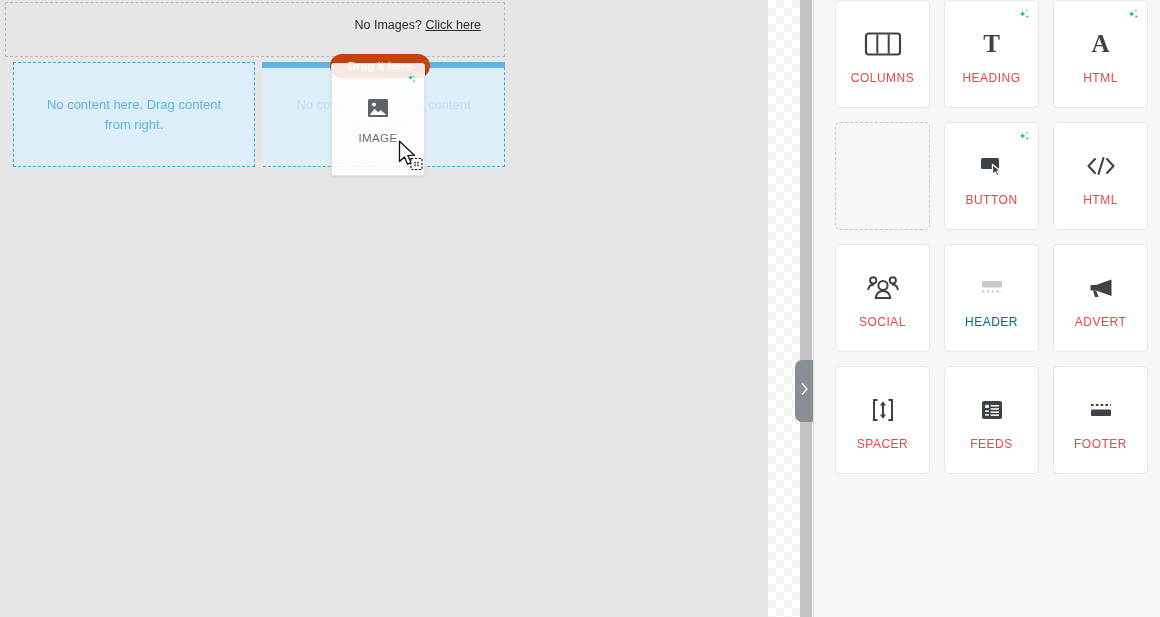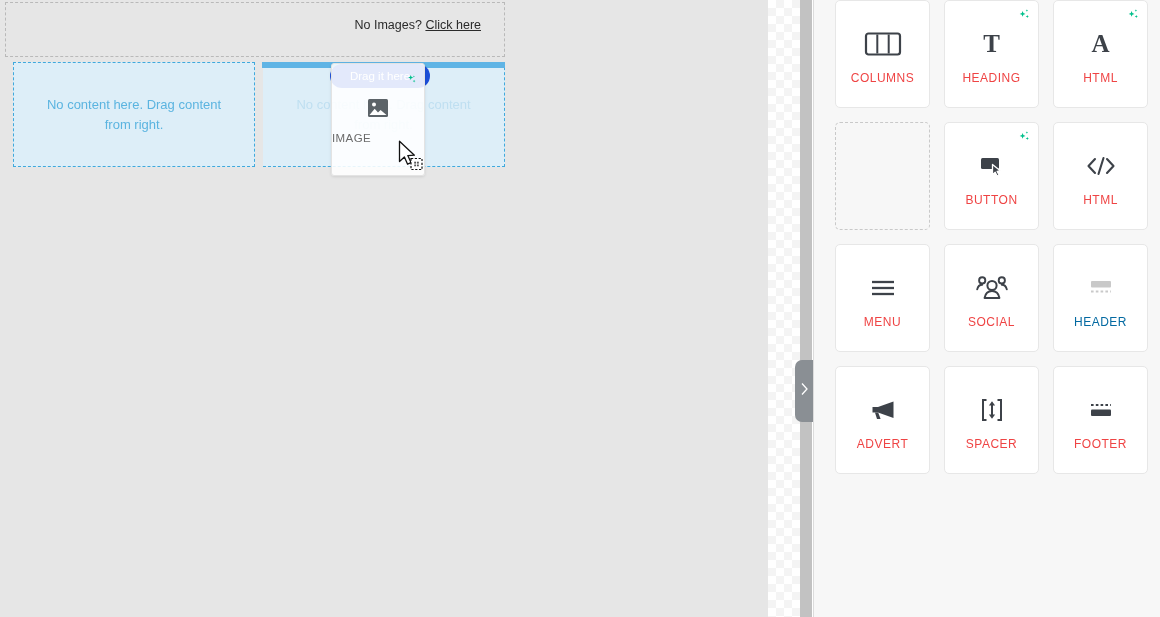--- a/index.html
+++ b/index.html
@@ -60,28 +60,29 @@
   
   .col-drop.drop-active::before {
     content: "";
     position: absolute; left: -1px; right: -1px; top: -1px;
     height: 6px; background: #5fb4e5;
   }
   .col-drop.drop-active .col-msg { color: #bfdff1; }
 
   
   #drag-here-pill {
-    position: absolute; left: 330px; top: 64px;
+    position: absolute; left: 330px; top: 54px;
     width: 100px; height: 24px;
-    background: #1d4ed8;
+    background: #c2410c;
     border-radius: 12px;
     color: #ffffff; font-size: 11.5px;
     display: flex; align-items: center; justify-content: center;
     white-space: nowrap;
     z-index: 5;
+    font-weight: bold;
   }
 
   
   #drag-ghost {
     position: absolute; left: 331px; top: 63px;
     width: 94px; height: 113px;
     background: rgba(255,255,255,0.88);
     border: 1px solid #e3e3e3;
     border-radius: 3px;
     box-shadow: 0 1px 3px rgba(0,0,0,0.10);
@@ -89,20 +90,21 @@
   }
   #drag-ghost .ghost-sparkle {
     position: absolute; right: 7px; top: 10px;
   }
   #drag-ghost .ghost-icon {
     position: absolute; left: 0; right: 0; top: 34px;
     display: flex; justify-content: center;
   }
   #drag-ghost .ghost-label {
     position: absolute; left: 0; right: 0; top: 68px;
+    text-align: center;
     font-size: 11.5px;
     letter-spacing: 0.4px;
     color: #6b6b6b;
   }
 
   
   #mouse-cursor {
     position: absolute; left: 398px; top: 140px;
     z-index: 9;
   }
@@ -323,30 +325,20 @@
         <span class="w-icon">
           <svg width="34" height="22" viewBox="0 0 34 22">
             <path d="M11 4 L4.5 11 L11 18" fill="none" stroke="#3d4249" stroke-width="2.1" stroke-linecap="round" stroke-linejoin="round"></path>
             <path d="M23 4 L29.5 11 L23 18" fill="none" stroke="#3d4249" stroke-width="2.1" stroke-linecap="round" stroke-linejoin="round"></path>
             <line x1="19.5" y1="3" x2="14.5" y2="19" stroke="#3d4249" stroke-width="2.1" stroke-linecap="round"></line>
           </svg>
         </span>
         <span class="w-label">HTML</span>
       </div>
 
-      <div class="widget-card">
-        <span class="w-icon">
-          <svg width="30" height="22" viewBox="0 0 30 22">
-            <line x1="4" y1="5" x2="26" y2="5" stroke="#3d4249" stroke-width="2.3"></line>
-            <line x1="4" y1="11" x2="26" y2="11" stroke="#3d4249" stroke-width="2.3"></line>
-            <line x1="4" y1="17" x2="26" y2="17" stroke="#3d4249" stroke-width="2.3"></line>
-          </svg>
-        </span>
-        <span class="w-label">MENU</span>
-      </div>
 
       <div class="widget-card">
         <span class="w-icon">
           <svg width="36" height="26" viewBox="0 0 36 26">
             <circle cx="18" cy="10.5" r="4.6" fill="none" stroke="#3d4249" stroke-width="2"></circle>
             <path d="M10.6 23 C11.4 18.3 14.3 16 18 16 C21.7 16 24.6 18.3 25.4 23 Z" fill="none" stroke="#3d4249" stroke-width="2" stroke-linejoin="round"></path>
             <circle cx="8.2" cy="5.4" r="3.1" fill="none" stroke="#3d4249" stroke-width="1.9"></circle>
             <path d="M3.2 14.4 C3.9 11.3 5.8 9.8 8.2 9.8" fill="none" stroke="#3d4249" stroke-width="1.9" stroke-linecap="round"></path>
             <circle cx="27.8" cy="5.4" r="3.1" fill="none" stroke="#3d4249" stroke-width="1.9"></circle>
             <path d="M32.8 14.4 C32.1 11.3 30.2 9.8 27.8 9.8" fill="none" stroke="#3d4249" stroke-width="1.9" stroke-linecap="round"></path>
@@ -383,20 +375,35 @@
             <path d="M8.5 3 L5 3 L5 23 L8.5 23" fill="none" stroke="#3d4249" stroke-width="2"></path>
             <path d="M19.5 3 L23 3 L23 23 L19.5 23" fill="none" stroke="#3d4249" stroke-width="2"></path>
             <line x1="14" y1="6" x2="14" y2="20" stroke="#3d4249" stroke-width="2"></line>
             <path d="M14 4.2 L17.1 8.4 L10.9 8.4 Z" fill="#3d4249"></path>
             <path d="M14 21.8 L17.1 17.6 L10.9 17.6 Z" fill="#3d4249"></path>
           </svg>
         </span>
         <span class="w-label">SPACER</span>
       </div>
 
+      <div class="widget-card">
+        <span class="w-icon">
+          <svg width="26" height="24" viewBox="0 0 26 24">
+            <rect x="3" y="3" width="20" height="18" rx="2" fill="#3d4249"></rect>
+            <rect x="6.2" y="6.8" width="3.6" height="3.2" fill="#ffffff"></rect>
+            <rect x="6.2" y="12.4" width="3.6" height="1.6" fill="#ffffff"></rect>
+            <rect x="6.2" y="16" width="3.6" height="1.6" fill="#ffffff"></rect>
+            <rect x="11.6" y="7" width="8.4" height="1.5" fill="#ffffff"></rect>
+            <rect x="11.6" y="10.2" width="8.4" height="1.5" fill="#ffffff"></rect>
+            <rect x="11.6" y="13.4" width="8.4" height="1.5" fill="#ffffff"></rect>
+            <rect x="11.6" y="16.4" width="8.4" height="1.5" fill="#ffffff"></rect>
+          </svg>
+        </span>
+        <span class="w-label">FEEDS</span>
+      </div>
 
       <div class="widget-card">
         <span class="w-icon">
           <svg width="28" height="22" viewBox="0 0 28 22">
             <line x1="4" y1="6" x2="24" y2="6" stroke="#3d4249" stroke-width="2.2" stroke-dasharray="2.6 2.2"></line>
             <rect x="4" y="10.5" width="20" height="6.5" rx="1" fill="#3d4249"></rect>
           </svg>
         </span>
         <span class="w-label">FOOTER</span>
       </div>

